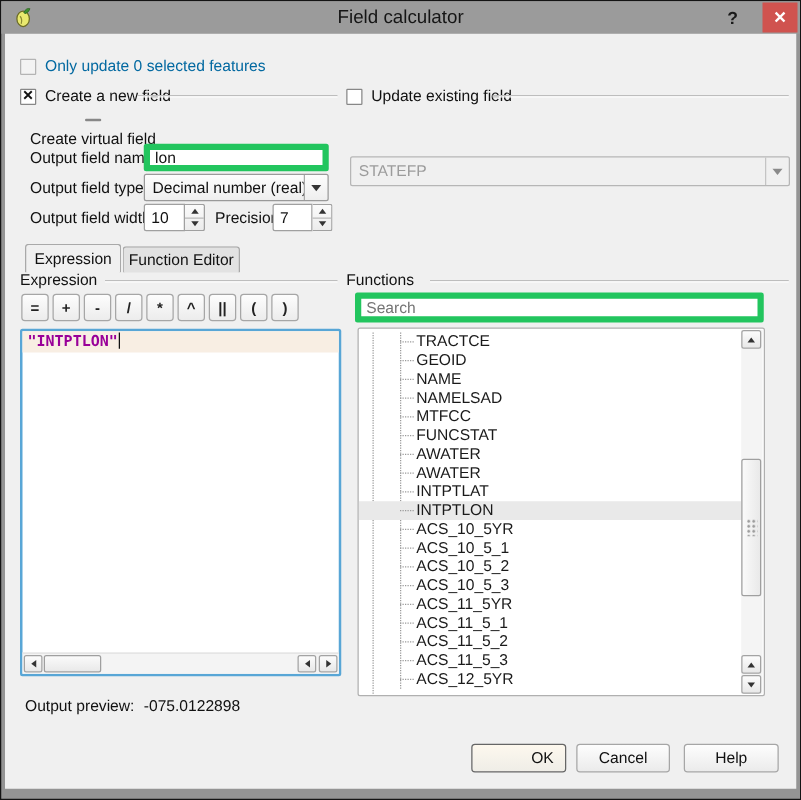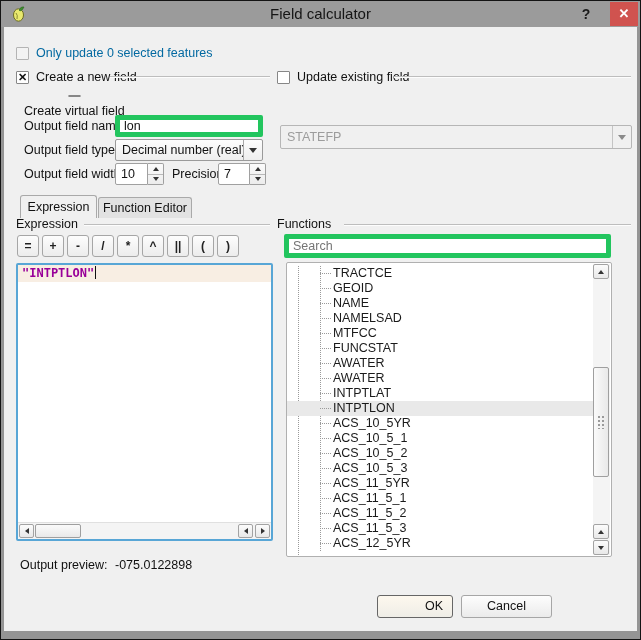--- a/index.html
+++ b/index.html
@@ -261,16 +261,17 @@
         <div class="sb-btn" style="left:0; bottom:0; width:16px; height:15px;">
             <span class="tri-dn-s"></span>
           </div>
       </div>
     </div>
 
     <div class="preview-label" style="left:16px; top:531px;">Output preview:</div>
     <div class="preview-value" style="left:111px; top:531px;">-075.0122898</div>
 
     <div class="dlg-btn default" style="left:373px; top:568px; width:76px;">OK</div>
-    <div class="dlg-btn" style="left:457px; top:568px; width:91px;">Cancel</div>
+    <div class="dlg-btn" style="left:457px; top:568px; width:75px;">Cancel</div>
+    <div class="dlg-btn" style="left:543px; top:568px; width:76px;">Help</div>
 
   </div>
 </div>
 
 </body></html>

